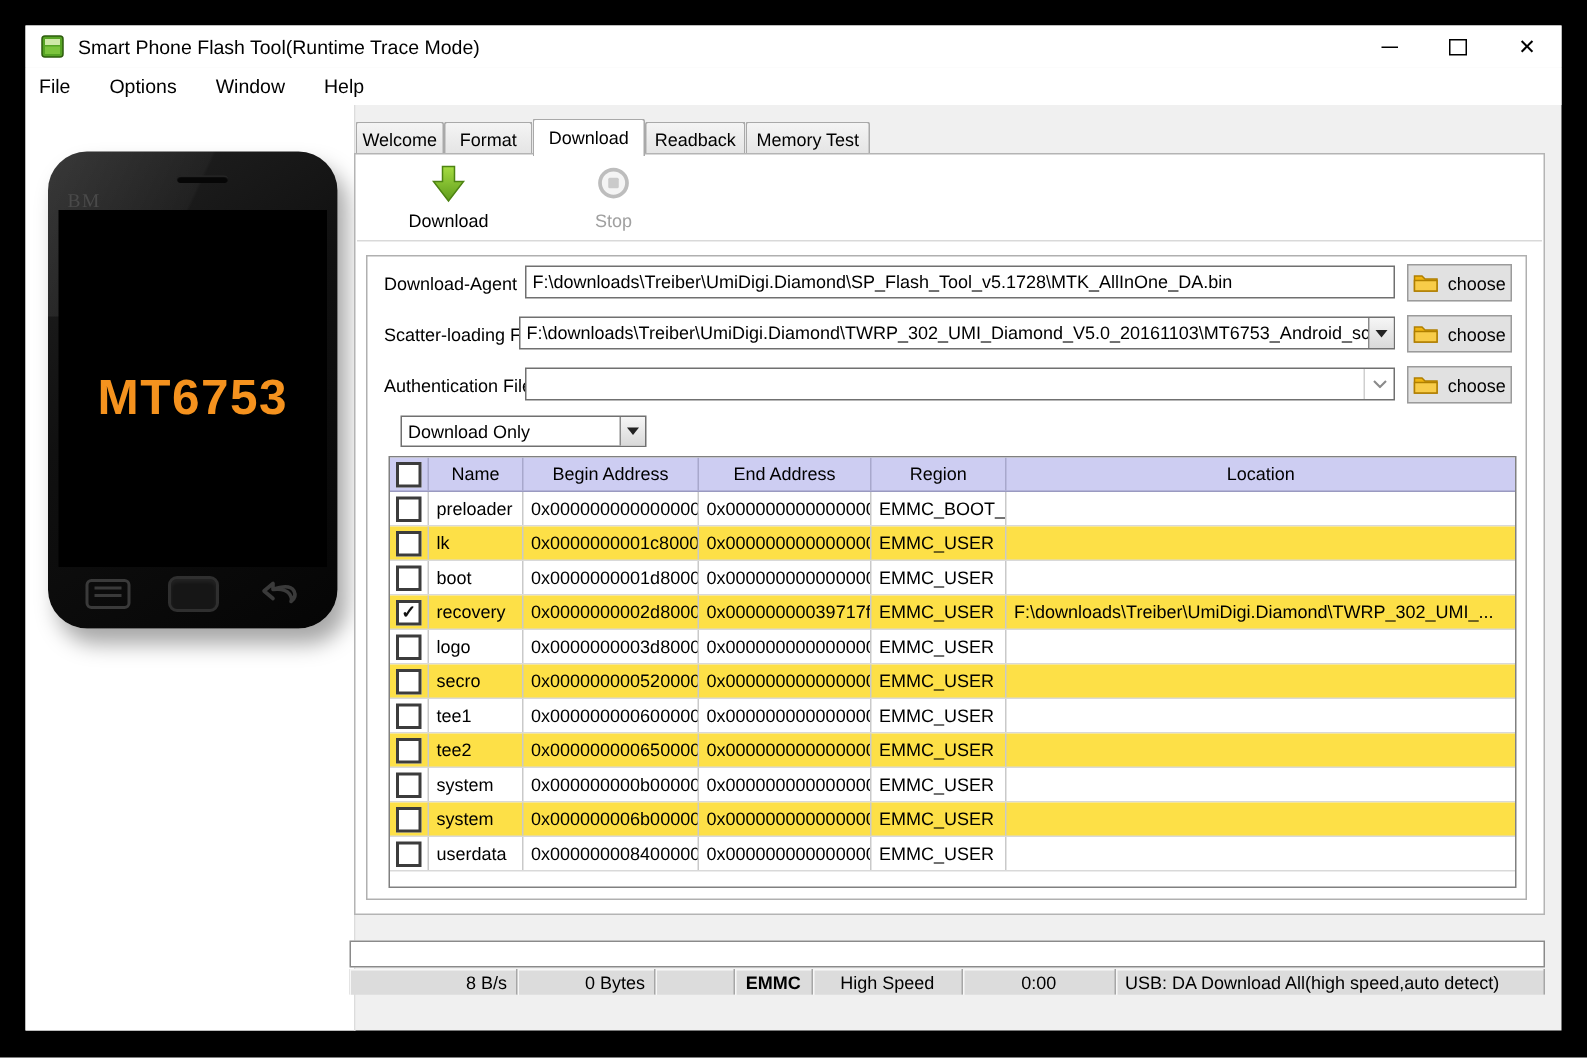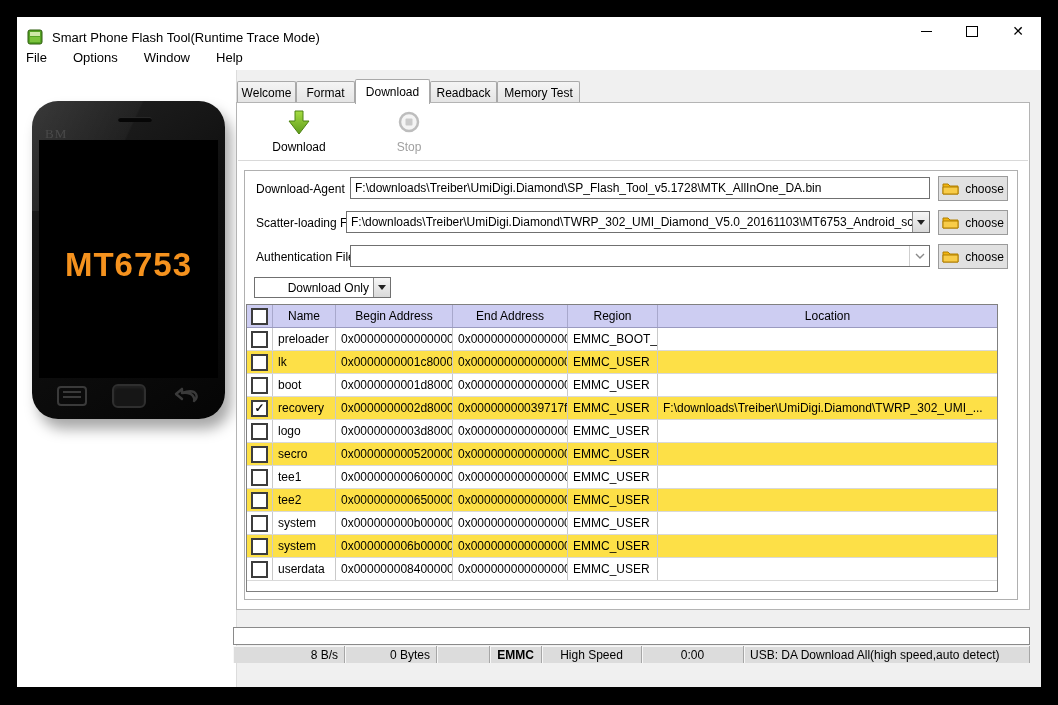--- a/index.html
+++ b/index.html
@@ -1,20 +1,20 @@
 <!DOCTYPE html>
 <html><head>
 <meta charset="utf-8">
 <style>
   html,body{margin:0;padding:0;}
   body{width:1058px;height:705px;background:#000;font-family:"Liberation Sans",sans-serif;position:relative;overflow:hidden;}
   .abs{position:absolute;}
   
   #win-bg{left:17px;top:17px;width:1024px;height:670px;background:#f0f0f0;}
-  #titlebar{left:17px;top:17px;width:1024px;height:28px;background:#fff;display:flex;align-items:flex-end;}
+  #titlebar{left:17px;top:17px;width:1024px;height:28px;background:#fff;display:flex;align-items:center;}
   #app-icon{width:16px;height:16px;margin-left:10px;}
   #title-text{font-size:13px;color:#000;margin-left:9px;}
   .win-btn{position:absolute;top:0;width:46px;height:28px;display:flex;align-items:center;justify-content:center;cursor:default;}
   #btn-min{right:92px;} #btn-max{right:46px;} #btn-close{right:0px;}
   .glyph-min{width:11px;height:0;border-top:1px solid #000;display:block;}
   .glyph-max{width:10px;height:9px;border:1px solid #000;display:block;}
   .glyph-close{font-size:14px;color:#000;line-height:1;}
   #menubar{left:17px;top:45px;width:1024px;height:25px;background:#fff;display:flex;align-items:center;}
   .menu-item{font-size:13px;color:#000;padding:0 13px;height:25px;display:flex;align-items:center;}
   .menu-item:first-child{padding-left:9px;}
@@ -46,21 +46,21 @@
   #groupbox{left:244px;top:170px;width:774px;height:430px;border:1px solid #b0b0b0;box-sizing:border-box;z-index:2;background:#fff;}
   .field-label{position:absolute;font-size:12px;color:#000;z-index:3;}
   .txt-input{position:absolute;background:#fff;border:1px solid #707070;box-sizing:border-box;font-size:12px;color:#000;padding:0 4px;font-family:"Liberation Sans",sans-serif;z-index:3;}
   .combo{position:absolute;background:#fff;border:1px solid #707070;box-sizing:border-box;display:flex;align-items:center;z-index:3;}
   .combo .combo-text{flex:1;font-size:12px;color:#000;padding:0 4px;white-space:nowrap;overflow:hidden;}
   .dd-btn{width:17px;height:100%;background:linear-gradient(#f6f6f6,#d9d9d9);border-left:1px solid #8a8a8a;display:flex;align-items:center;justify-content:center;box-sizing:border-box;}
   .dd-arrow{width:0;height:0;border-left:4px solid transparent;border-right:4px solid transparent;border-top:5px solid #222;}
   .dd-flat{width:20px;height:100%;display:flex;align-items:center;justify-content:center;border-left:1px solid #cfcfcf;box-sizing:border-box;}
   .choose-btn{position:absolute;width:70px;height:25px;background:#e1e1e1;border:1px solid #9b9b9b;box-sizing:border-box;display:flex;align-items:center;justify-content:center;gap:6px;font-size:12px;color:#000;z-index:3;cursor:default;}
   
-  #ptable{left:246px;top:304px;width:752px;height:288px;border:1px solid #808080;box-sizing:border-box;background:#fff;z-index:3;overflow:hidden;}
+  #ptable{left:259px;top:304px;width:752px;height:288px;border:1px solid #808080;box-sizing:border-box;background:#fff;z-index:3;overflow:hidden;}
   .thead{display:flex;height:22px;background:#cdcdf2;border-bottom:1px solid #9a9ac0;}
   .thead .cell{display:flex;align-items:center;justify-content:center;font-size:12px;color:#000;border-right:1px solid #a8a8cc;box-sizing:border-box;}
   .trow{display:flex;height:23px;background:#fff;border-bottom:1px solid #d9d9d9;box-sizing:border-box;}
   .trow.hl{background:#fde047;}
   .trow .cell{display:flex;align-items:center;font-size:12px;color:#000;border-right:1px solid #c9c9c9;box-sizing:border-box;padding:0 5px;white-space:nowrap;overflow:hidden;}
   .c-check{width:26px;justify-content:center;padding:0!important;}
   .c-name{width:63px;}
   .c-begin{width:117px;}
   .c-end{width:115px;}
   .c-region{width:90px;}
@@ -187,21 +187,21 @@
   </span>
 </div>
 <div class="abs choose-btn" style="left:938px;top:244px;">
   <svg width="17" height="13" viewBox="0 0 17 13">
     <path d="M1 2 L6 2 L8 4 L16 4 L16 12 L1 12 Z" fill="#f0b411" stroke="#b07f00"></path>
     <path d="M1 5 L16 5 L16 12 L1 12 Z" fill="#f8cc49" stroke="#b07f00"></path>
   </svg>
   <span>choose</span>
 </div>
 
-<div class="abs combo" style="left:254px;top:277px;width:137px;height:21px;text-align:right;">
+<div class="abs combo" style="left:267px;top:277px;width:164px;height:21px;">
   <span class="combo-text">Download Only</span>
   <span class="dd-btn">
       <span class="dd-arrow"></span>
     </span>
 </div>
 
 <div class="abs" id="ptable">
   <div class="thead">
     <div class="cell c-check">
         <span class="cb"></span>

